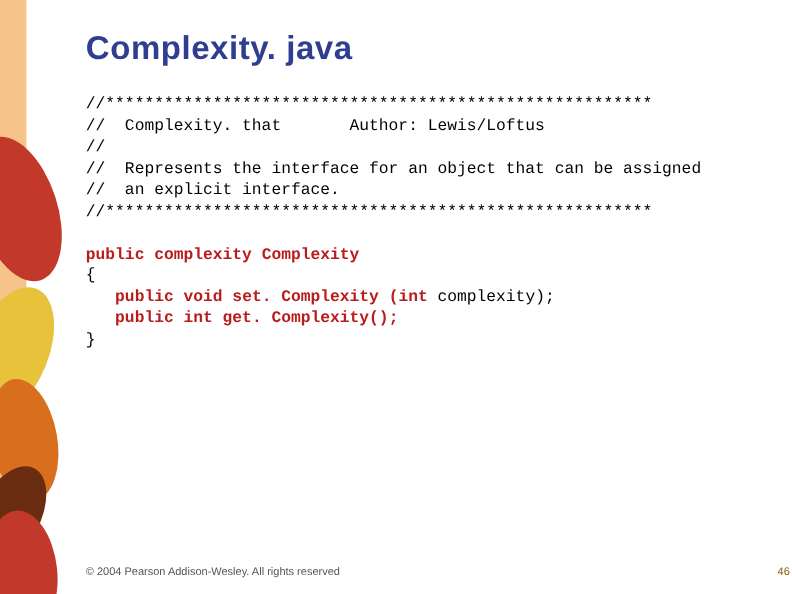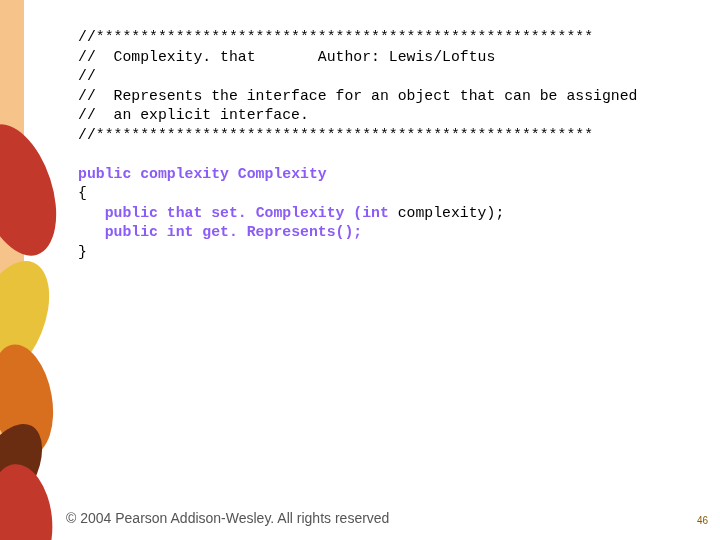--- a/index.html
+++ b/index.html
@@ -34,58 +34,59 @@
     letter-spacing: 0.5px;
   }
   pre.code {
     margin: 0;
     font-family: "Courier New", Courier, monospace;
     font-size: 14.8px;
     line-height: 1.32;
     color: #000;
     white-space: pre;
   }
-  .kw { color: #8b5cf6; font-weight: bold; }
+  .kw { color: #b91c1c; font-weight: bold; }
   .footer {
     position: absolute;
-    left: 66px;
+    left: 78px;
     bottom: 14px;
-    font-size: 14px;
+    font-size: 10px;
     color: #555;
   }
   .pagenum {
     position: absolute;
-    right: 12px;
+    right: 2px;
     bottom: 14px;
     font-size: 10px;
     color: #8a5a00;
   }
 </style>
 </head>
 <body>
 
 <svg class="decor" viewBox="0 0 60 540" preserveAspectRatio="none">
   <rect x="0" y="0" width="24" height="540" fill="#f6c38a"></rect>
   <ellipse cx="16" cy="190" rx="36" ry="68" fill="#c2392b" transform="rotate(-18 16 190)"></ellipse>
   <ellipse cx="10" cy="320" rx="34" ry="62" fill="#e8c23a" transform="rotate(22 10 320)"></ellipse>
   <ellipse cx="22" cy="400" rx="30" ry="56" fill="#d86f1f" transform="rotate(-10 22 400)"></ellipse>
   <ellipse cx="8" cy="470" rx="28" ry="50" fill="#6a2d12" transform="rotate(28 8 470)"></ellipse>
   <ellipse cx="20" cy="520" rx="32" ry="56" fill="#c2392b" transform="rotate(-6 20 520)"></ellipse>
 </svg>
 
 <div class="slide">
+  <h1 class="title">Complexity. java</h1>
 
   <pre class="code"><span>//********************************************************</span>
 <span>//  Complexity. that       Author: Lewis/Loftus</span>
 <span>//</span>
 <span>//  Represents the interface for an object that can be assigned</span>
 <span>//  an explicit interface.</span>
 <span>//********************************************************</span>
 
 <span class="kw">public</span> <span class="kw">complexity</span> <span class="kw">Complexity</span>
 <span>{</span>
-<span>   </span><span class="kw">public</span> <span class="kw">that</span> <span class="kw">set. Complexity (</span><span class="kw">int</span><span> complexity);</span>
-<span>   </span><span class="kw">public</span> <span class="kw">int</span> <span class="kw">get. Represents();</span>
+<span>   </span><span class="kw">public</span> <span class="kw">void</span> <span class="kw">set. Complexity (</span><span class="kw">int</span><span> complexity);</span>
+<span>   </span><span class="kw">public</span> <span class="kw">int</span> <span class="kw">get. Complexity();</span>
 <span>}</span></pre>
 </div>
 
 <div class="footer">© 2004 Pearson Addison-Wesley. All rights reserved</div>
 <div class="pagenum">46</div>
 
 </body></html>

